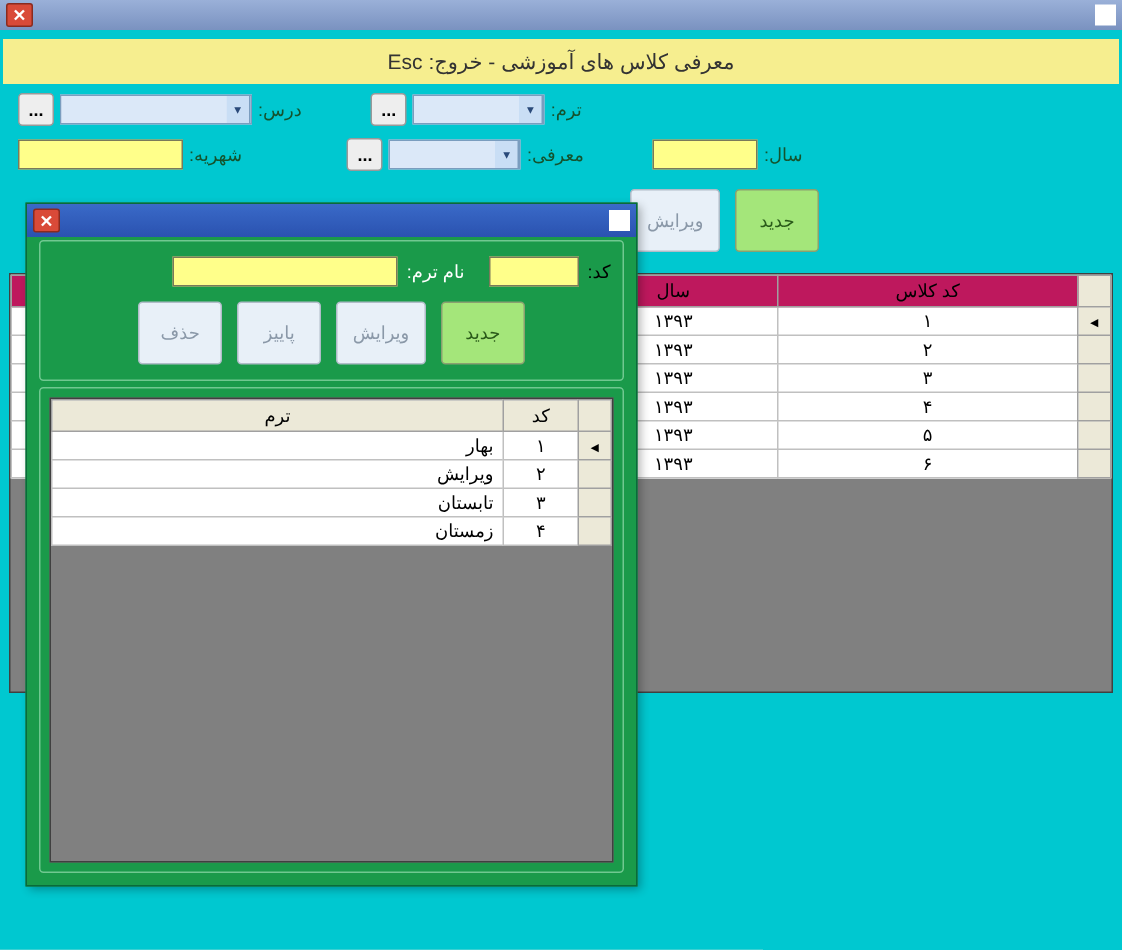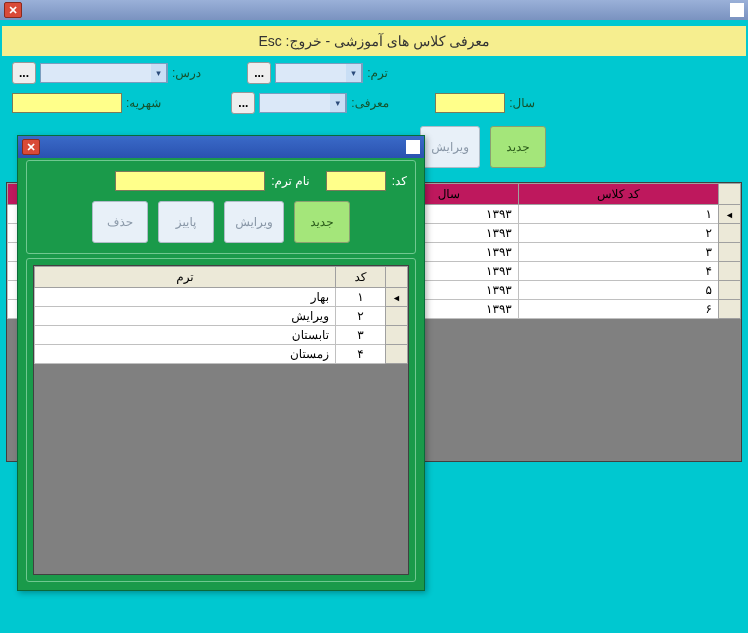--- a/index.html
+++ b/index.html
@@ -144,21 +144,21 @@
   border: 1px solid #a0a0a0;
   padding: 3px 6px;
   font-weight: normal;
   font-size: 12px;
 }
 .grid td {
   background: #fff;
   border: 1px solid #c0c0c0;
   padding: 2px 6px;
   font-size: 12px;
-  text-align: right;
+  text-align: center;
 }
 .grid .rowhead {
   width: 22px;
   background: #ece9d8;
   border: 1px solid #a0a0a0;
 }
 .grid .rowhead.active::before {
   content: "◄";
   font-size: 9px;
 }
@@ -359,21 +359,21 @@
   <div class="modal">
     <div class="modal-titlebar">
       <div class="titlebar-left">
         <span class="app-icon"></span>
       </div>
       <div class="close-btn">✕</div>
     </div>
 
     <div class="modal-form">
       <div class="row1">
-        <span class="lbl" style="color:#ffffff">کد:</span>
+        <span class="lbl" style="color:#000000">کد:</span>
         <span class="field" style="width:60px"></span>
         <span class="lbl" style="color:#fff;margin-right:10px">نام ترم:</span>
         <span class="field" style="width:150px"></span>
       </div>
       <div class="btn-row" style="padding:0;justify-content:center">
         <div class="btn btn-green">جدید</div>
         <div class="btn btn-gray">ویرایش</div>
         <div class="btn btn-gray">پاییز</div>
         <div class="btn btn-gray">حذف</div>
       </div>

